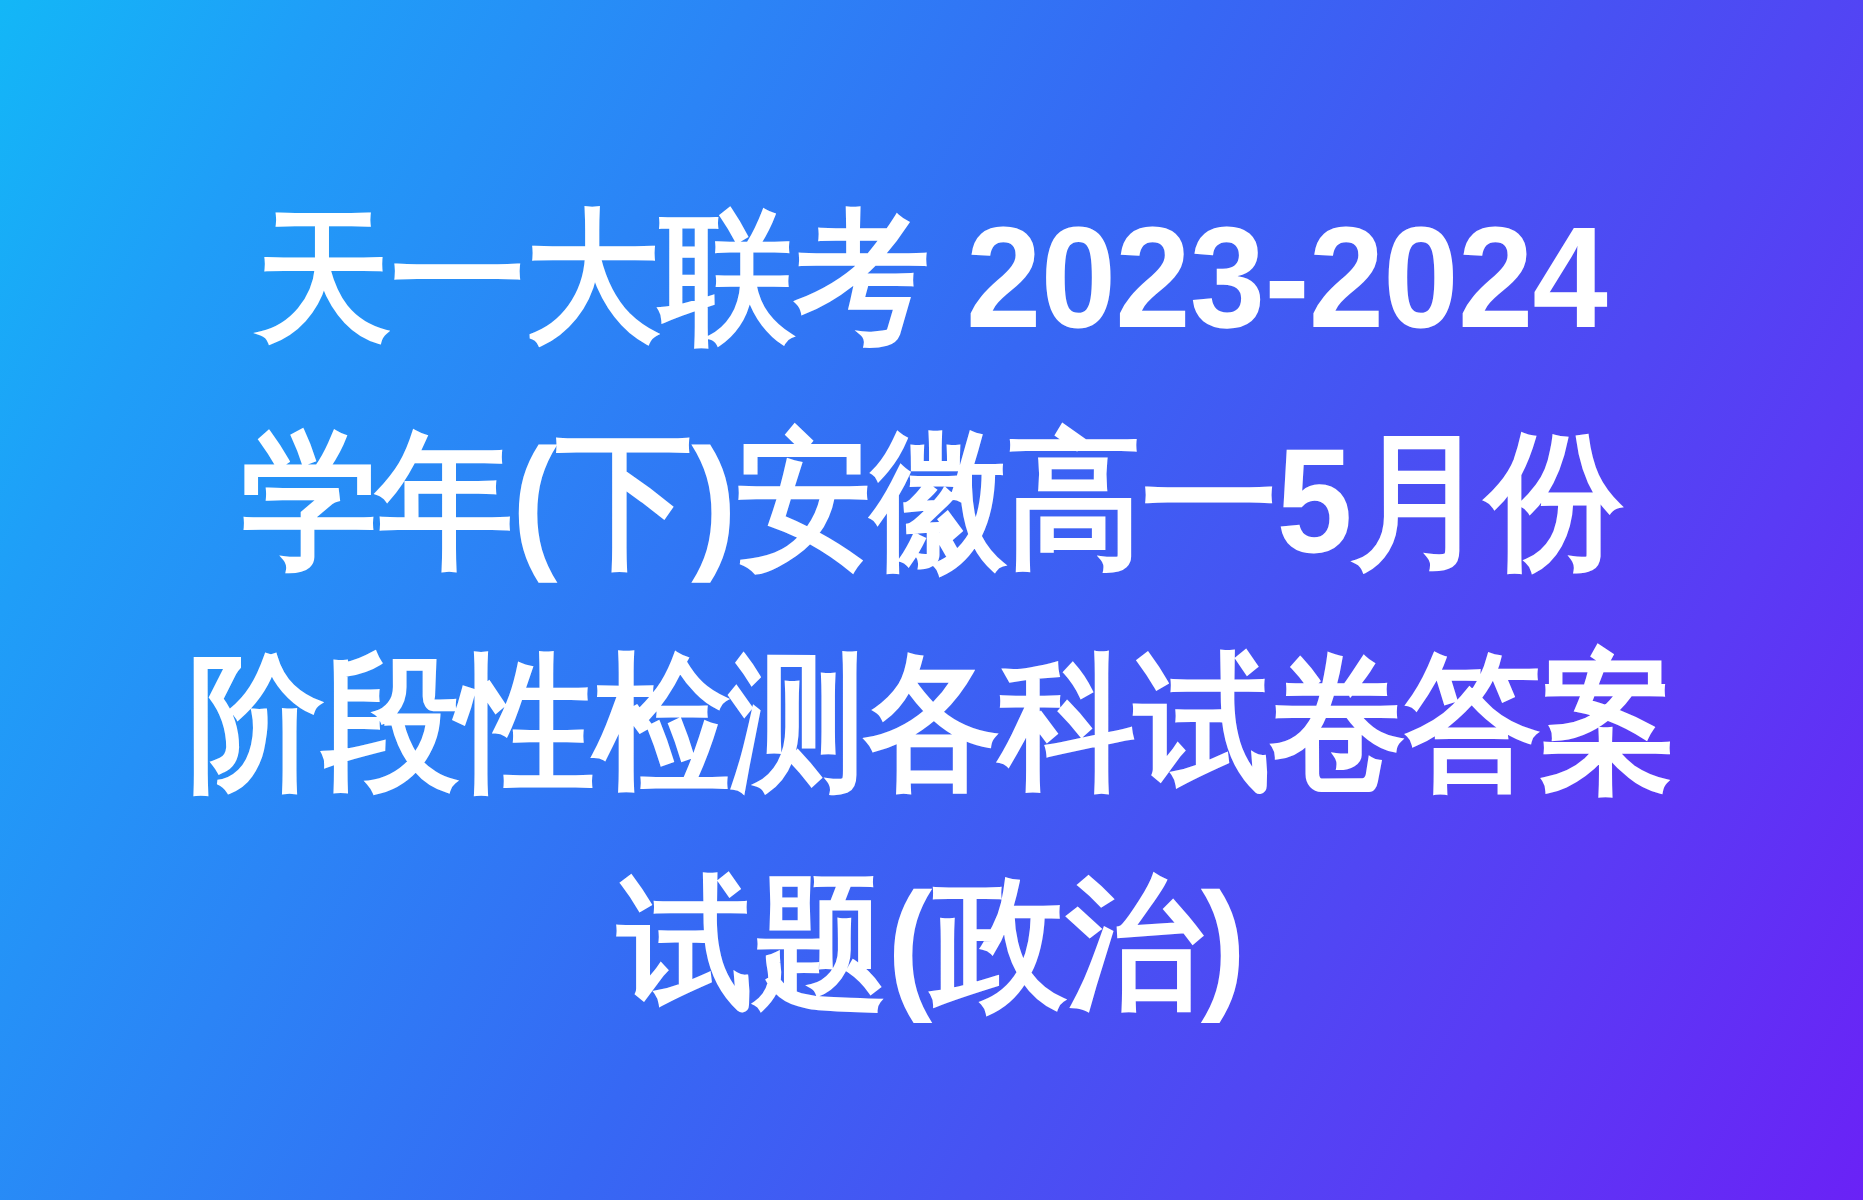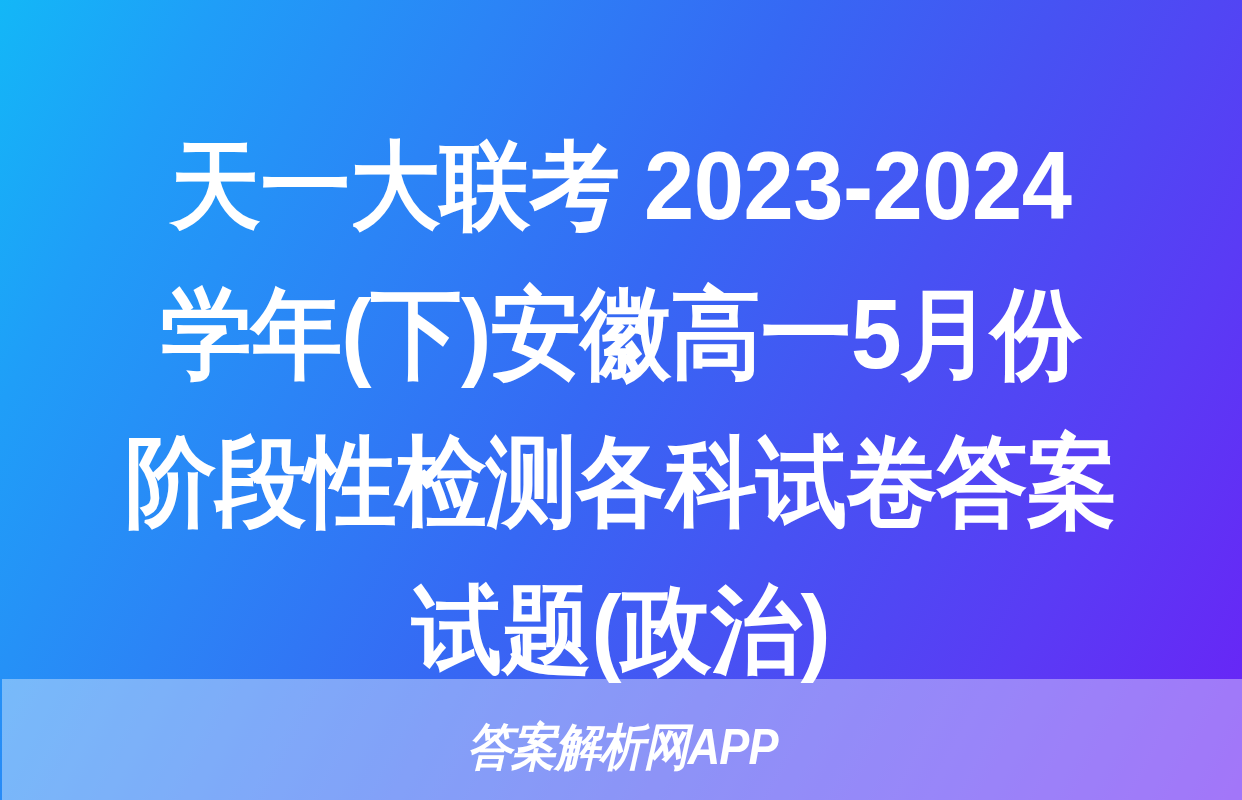--- a/index.html
+++ b/index.html
@@ -89,17 +89,14 @@
 
 <div id="poster">
 
   <div id="headline">
     <span class="hl-line">天一大联考 2023-2024</span>
     <span class="hl-line wide">学年(下)安徽高一5月份</span>
     <span class="hl-line wide">阶段性检测各科试卷答案</span>
     <span class="hl-line">试题(政治)</span>
   </div>
 
-  <div id="brand-band">
-    <span id="brand-text">答案解析网APP</span>
-  </div>
 
 </div>
 
 </body></html>

